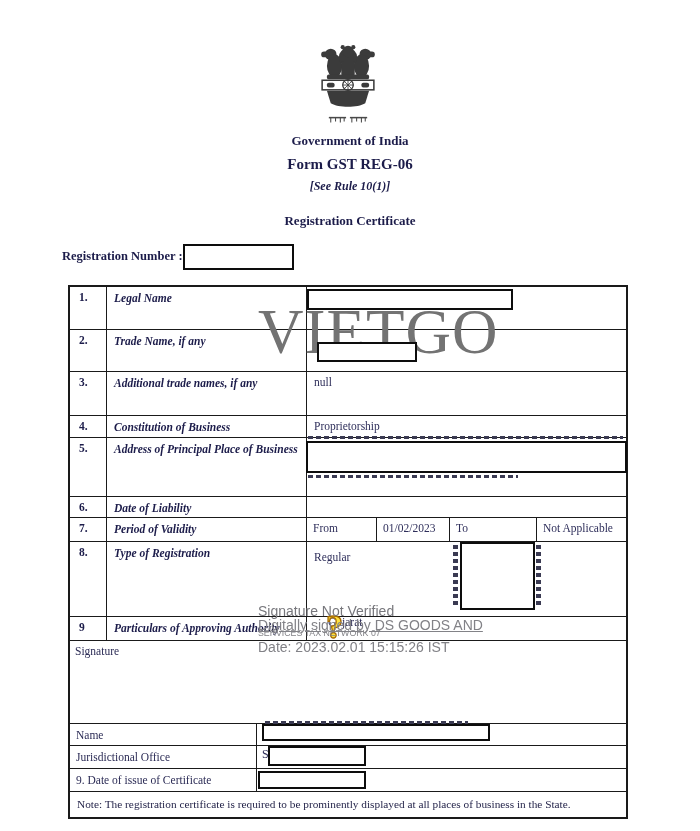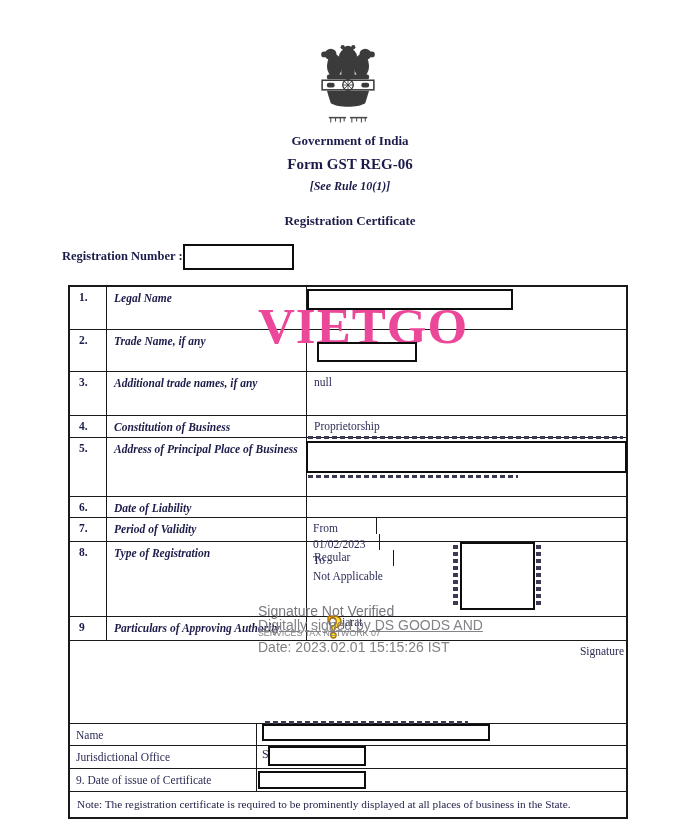--- a/index.html
+++ b/index.html
@@ -18,34 +18,34 @@
   
   .regnum-label { position:absolute; left:62px; top:217px; font-size:12.5px; font-weight:bold; color:#1c1c4a; }
   
   .tbl { position:absolute; left:68px; top:253px; width:560px; border:2px solid #1a1a1a; background:transparent; }
   .trow { display:flex; border-bottom:1.5px solid #1a1a1a; font-size:11.5px; }
   .trow:last-child { border-bottom:none; }
   .c-seq   { width:37px;  border-right:1.5px solid #1a1a1a; padding:4px 0 0 9px; font-weight:bold; color:#1c1c4a; }
   .c-label { width:200px; border-right:1.5px solid #1a1a1a; padding:4px 6px 0 7px; font-weight:bold; color:#1c1c4a; line-height:1.25;font-style:italic; }
   .c-value { flex:1; padding:4px 6px 0 7px; color:#2e2e5a; }
   .nowrap { white-space:nowrap; overflow:visible; }
-  .c-value.subcols { display:flex; padding:0;flex-direction:column; }
+  .c-value.subcols { display:flex; padding:0; }
   .subcell { padding:4px 4px 0 6px; border-right:1.5px solid #1a1a1a; }
   .subcell:last-child { border-right:none; }
   .sc1 { width:70px; } .sc2 { width:73px; } .sc3 { width:87px; } .sc4 { flex:1; }
   .pad-top { padding-top:9px; }
   .c-label2 { width:187px; border-right:1.5px solid #1a1a1a; padding:5px 18px 0 6px; color:#2b2b55; }
   .c-value2 { flex:1; padding:5px 6px 0 7px; color:#2e2e5a; }
-  .sig-row { display:block; padding:4px 2px 0 5px; color:#2b2b55;text-align:right; }
+  .sig-row { display:block; padding:4px 2px 0 5px; color:#2b2b55; }
   .note-row { display:block; padding:6px 7px; font-size:11.3px; color:#1f1f46; }
   
   .watermark {
     position:absolute; left:258px; top:269px; z-index:5;
-    font-family:"Liberation Serif", serif; font-weight:bold;
-    font-size:51px; line-height:1; letter-spacing:1px; color:#ec4899;
+    font-family:"Liberation Serif", serif; font-weight:normal;
+    font-size:63px; line-height:1; letter-spacing:1px; color:#737373;
   }
   
   .rbox { position:absolute; background:#ffffff; border:2px solid #0d0d0d; z-index:6; }
   .box-regnum { left:183px; top:212px; width:111px; height:26px; }
   .box-legal  { left:307px; top:257px; width:206px; height:21px; }
   .box-trade  { left:317px; top:310px; width:100px; height:20px; }
   .box-addr   { left:306px; top:409px; width:321px; height:32px; }
   .box-reg8   { left:460px; top:510px; width:75px;  height:68px; }
   .box-name   { left:262px; top:692px; width:228px; height:17px; }
   .box-desig  { left:268px; top:714px; width:98px;  height:20px; }

